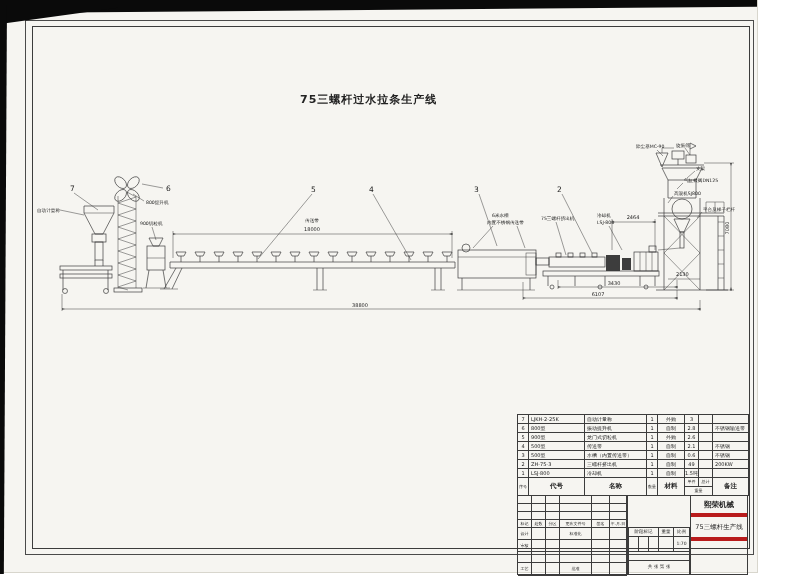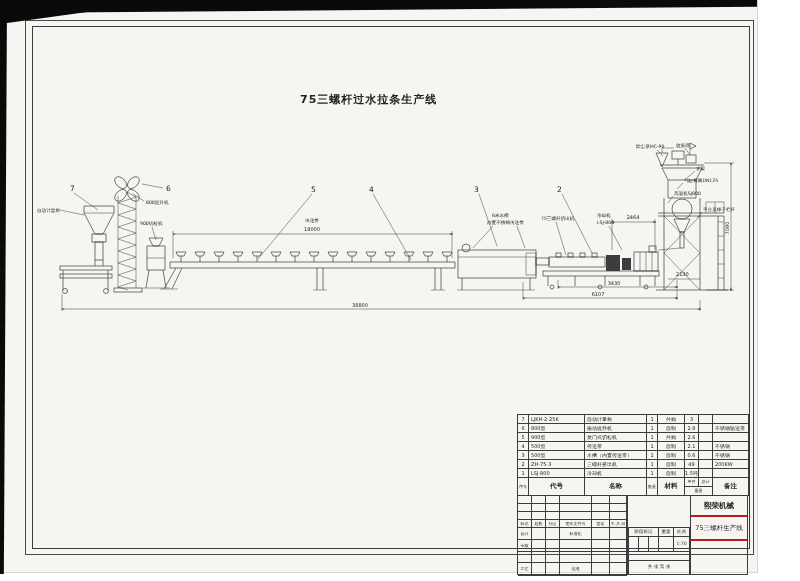--- a/index.html
+++ b/index.html
@@ -34,21 +34,21 @@
            display:grid;grid-template-columns:14px 14px 14px 32px 18px 17px;
            grid-template-rows:8px 8px 8px 8px 12px 12px 11px 13px;box-sizing:border-box;}
   #tb-left i{border-right:1px solid #3c3c3c;border-bottom:1px solid #3c3c3c;display:block;
              font-style:normal;font-size:4px;overflow:hidden;white-space:nowrap;
              display:flex;align-items:center;justify-content:center;}
   #tb-mid{position:absolute;left:111px;top:32px;width:62px;height:48px;border:1px solid #3c3c3c;box-sizing:border-box;}
   .mrow{display:flex;border-bottom:1px solid #3c3c3c;box-sizing:border-box;}
   .mcell{border-right:1px solid #3c3c3c;box-sizing:border-box;display:flex;align-items:center;
          justify-content:center;font-size:4.5px;overflow:hidden;white-space:nowrap;}
   #tb-right{position:absolute;left:173px;top:0;width:58px;height:80px;border:1px solid #3c3c3c;box-sizing:border-box;}
-  .rcell{border-bottom:2px solid #b91c1c;box-sizing:border-box;display:flex;align-items:center;
+  .rcell{border-bottom:4px solid #b91c1c;box-sizing:border-box;display:flex;align-items:center;
          justify-content:center;overflow:hidden;white-space:nowrap;}
   
   #draw{position:absolute;left:30px;top:128px;}
   #draw text{fill:#222;font-family:"DejaVu Sans","Liberation Sans",sans-serif;}
   .ln{stroke:#3c3c3c;stroke-width:0.7;fill:none;}
   .tn{stroke:#3c3c3c;stroke-width:0.5;fill:none;}
   .fd{fill:#3d3d3d;stroke:none;}
   .lbl{font-size:4.6px;}
   .dim{font-size:5px;}
   .bal{font-size:7.5px;}

